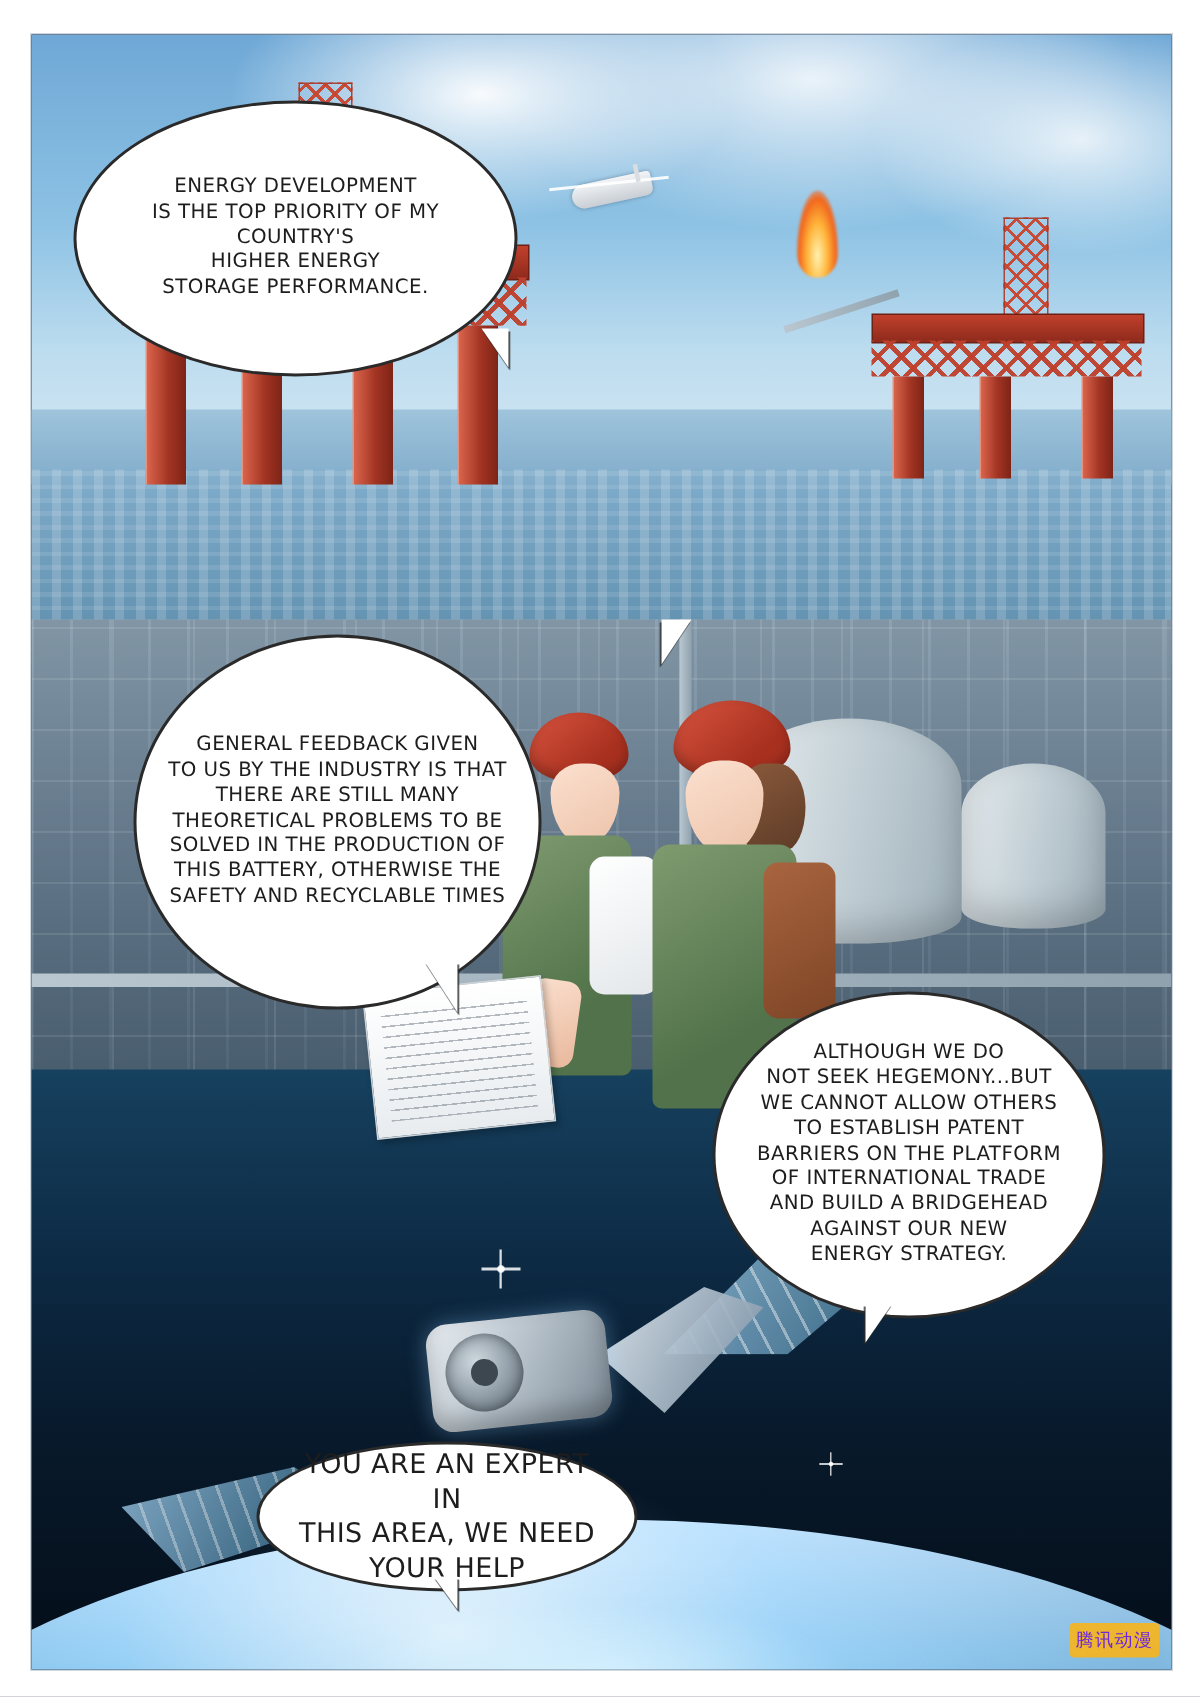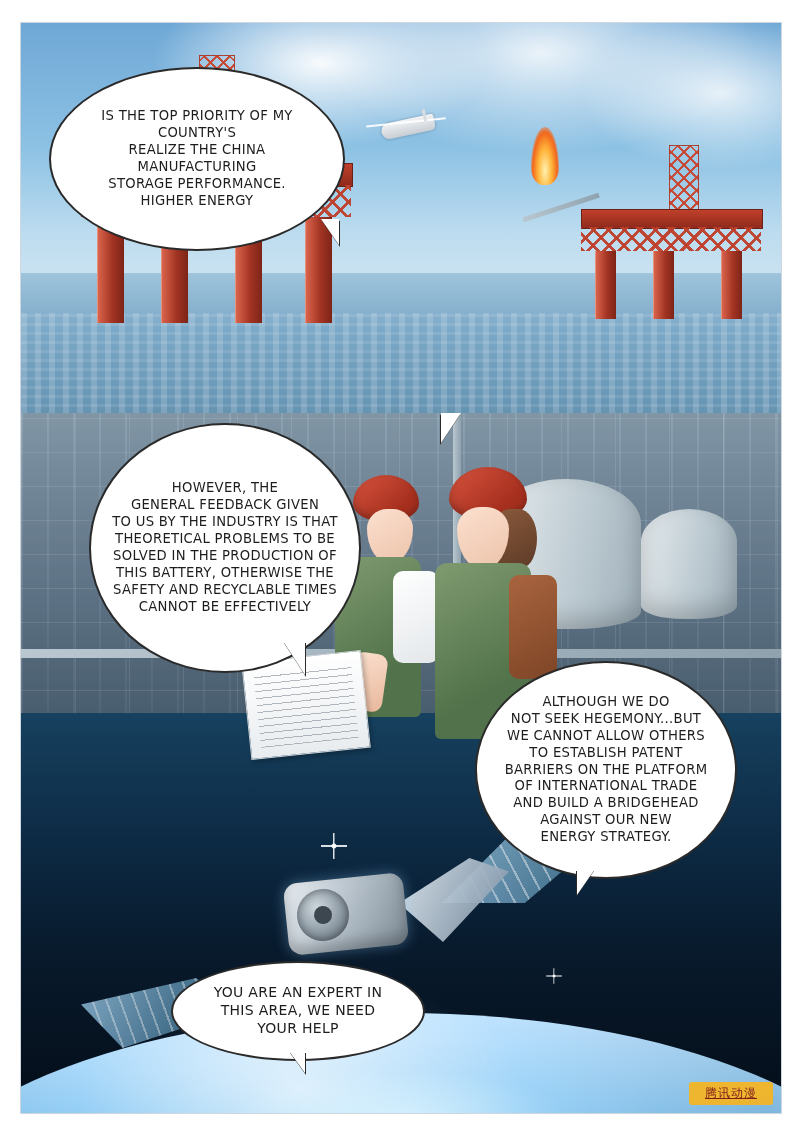--- a/index.html
+++ b/index.html
@@ -312,41 +312,40 @@
   .balloon span { display: block; }
   .tail {
     position: absolute;
     width: 0; height: 0;
   }
 
   #balloon1 { left: 28px;  top: 44px;  width: 296px; height: 184px; font-size: 13.2px; }
   #balloon2 { left: 398px; top: 252px; width: 258px; height: 164px; font-size: 14.2px; }
   #balloon3 { left: 68px;  top: 400px; width: 272px; height: 250px; font-size: 13.2px; }
   #balloon4 { left: 454px; top: 638px; width: 262px; height: 218px; font-size: 13.2px; }
-  #balloon5 { left: 150px; top: 938px; width: 254px; height: 100px; font-size: 14px; }
+  #balloon5 { left: 150px; top: 938px; width: 254px; height: 100px; font-size: 18px; }
 
   .tail1 { left: 300px; top: 196px; border-left: 18px solid transparent; border-top: 26px solid #ffffff; filter: drop-shadow(1px 2px 0 #2a2a2a); }
   .tail2 { left: 420px; top: 390px; border-right: 20px solid transparent; border-top: 30px solid #ffffff; filter: drop-shadow(-1px 2px 0 #2a2a2a); }
   .tail3 { left: 262px; top: 618px; border-left: 22px solid transparent; border-top: 34px solid #ffffff; filter: drop-shadow(1px 2px 0 #2a2a2a); }
   .tail4 { left: 556px; top: 846px; border-right: 18px solid transparent; border-top: 26px solid #ffffff; filter: drop-shadow(-1px 2px 0 #2a2a2a); }
   .tail5 { left: 268px; top: 1028px; border-left: 16px solid transparent; border-top: 22px solid #ffffff; filter: drop-shadow(1px 2px 0 #2a2a2a); }
 
   
   .watermark {
     position: absolute;
     right: 8px;
     bottom: 8px;
-    padding: 3px 16px;
+    padding: 3px 4px;
     background: rgba(246, 180, 32, 0.92);
-    color: #7f1d1d;
+    color: #6d28d9;
     font-size: 12px;
     letter-spacing: 1px;
     border-radius: 3px;
     font-family: "DejaVu Sans", sans-serif;
-    text-decoration: underline;
   }
 </style>
 </head>
 <body>
 
 <div class="page">
   <div class="comic">
 
     <div class="sky"></div>
     <div class="sea"></div>
@@ -410,40 +409,39 @@
       <div class="vest" style="left:414px; top:540px; width:96px; height:176px;"></div>
       <div class="sleeve brown" style="left:488px; top:552px; width:48px; height:104px;"></div>
     </div>
 
     <div class="paper-stack">
       <div class="lines"></div>
     </div>
 
     <div class="balloon" id="balloon1">
       <div>
+        <span>ENERGY DEVELOPMENT</span>
         <span>IS THE TOP PRIORITY OF MY COUNTRY'S</span>
-        <span>REALIZE THE CHINA MANUFACTURING</span>
+        <span>HIGHER ENERGY</span>
         <span>STORAGE PERFORMANCE.</span>
-        <span>HIGHER ENERGY</span>
       </div>
     </div>
     <div class="tail tail1"></div>
 
     <div class="tail tail2"></div>
 
     <div class="balloon" id="balloon3">
       <div>
-        <span>HOWEVER, THE</span>
         <span>GENERAL FEEDBACK GIVEN</span>
         <span>TO US BY THE INDUSTRY IS THAT</span>
+        <span>THERE ARE STILL MANY</span>
         <span>THEORETICAL PROBLEMS TO BE</span>
         <span>SOLVED IN THE PRODUCTION OF</span>
         <span>THIS BATTERY, OTHERWISE THE</span>
         <span>SAFETY AND RECYCLABLE TIMES</span>
-        <span>CANNOT BE EFFECTIVELY</span>
       </div>
     </div>
     <div class="tail tail3"></div>
 
     <div class="balloon" id="balloon4">
       <div>
         <span>ALTHOUGH WE DO</span>
         <span>NOT SEEK HEGEMONY...BUT</span>
         <span>WE CANNOT ALLOW OTHERS</span>
         <span>TO ESTABLISH PATENT</span>

